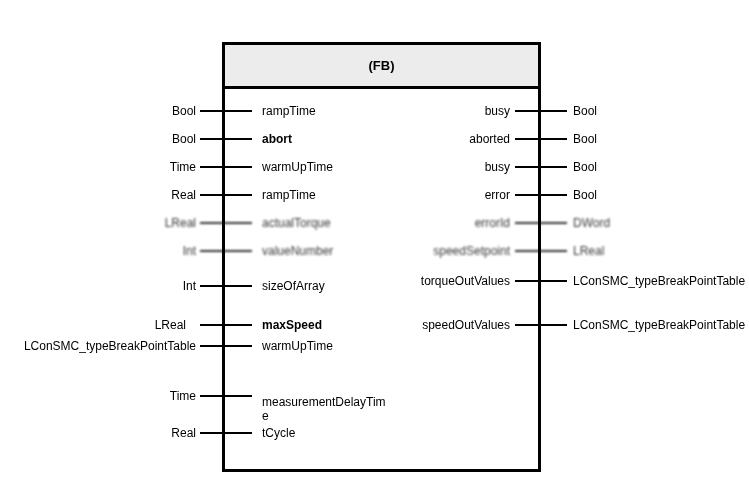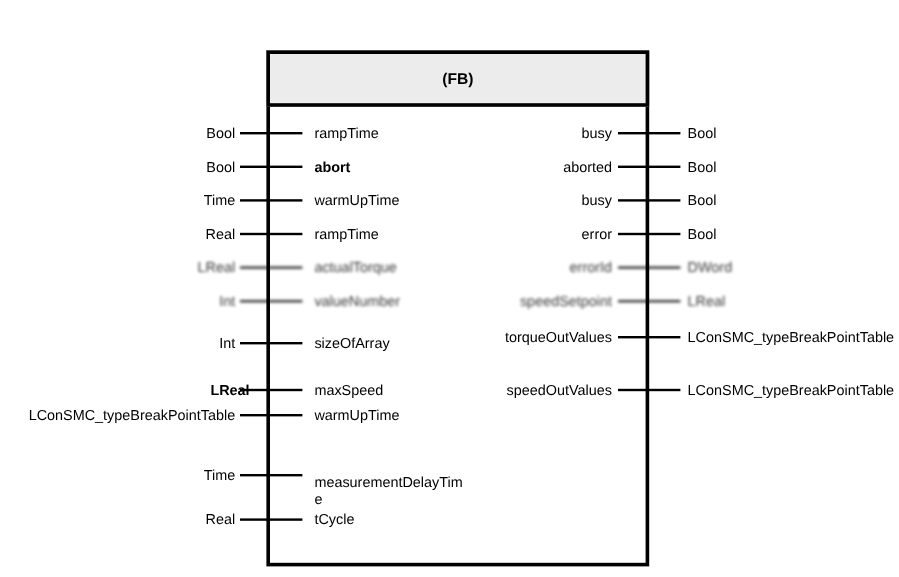--- a/index.html
+++ b/index.html
@@ -84,23 +84,23 @@
       <div class="pin-label t-left" style="left: 262px; width: 130px; top: 195px;">rampTime</div>
       <div class="pin-label t-right smear" style="left: 14px; width: 182px; top: 223px;">LReal</div>
       <div class="pin-line smear" style="left: 200px; width: 52px; top: 222px;"></div>
       <div class="pin-label t-left smear" style="left: 262px; width: 130px; top: 223px;">actualTorque</div>
       <div class="pin-label t-right smear" style="left: 14px; width: 182px; top: 251px;">Int</div>
       <div class="pin-line smear" style="left: 200px; width: 52px; top: 250px;"></div>
       <div class="pin-label t-left smear" style="left: 262px; width: 130px; top: 251px;">valueNumber</div>
       <div class="pin-label t-right" style="left: 14px; width: 182px; top: 286px;">Int</div>
       <div class="pin-line" style="left: 200px; width: 52px; top: 285px;"></div>
       <div class="pin-label t-left" style="left: 262px; width: 130px; top: 286px;">sizeOfArray</div>
-      <div class="pin-label t-right" style="left: 26px; width: 182px; top: 325px; font-weight: bold;">LReal</div>
+      <div class="pin-label t-right" style="left: 4px; width: 182px; top: 325px;">LReal</div>
       <div class="pin-line" style="left: 200px; width: 52px; top: 324px;"></div>
-      <div class="pin-label t-left" style="left: 262px; width: 130px; top: 325px;">maxSpeed</div>
+      <div class="pin-label t-left" style="left: 262px; width: 130px; top: 325px; font-weight: bold;">maxSpeed</div>
       <div class="pin-label t-right" style="left: 14px; width: 182px; top: 346px;">LConSMC_typeBreakPointTable</div>
       <div class="pin-line" style="left: 200px; width: 52px; top: 345px;"></div>
       <div class="pin-label t-left" style="left: 262px; width: 130px; top: 346px;">warmUpTime</div>
       <div class="pin-label t-right" style="left: 14px; width: 182px; top: 396px;">Time</div>
       <div class="pin-line" style="left: 200px; width: 52px; top: 395px;"></div>
       <div class="pin-label t-left" style="left: 262px; width: 130px; top: 409px;">measurementDelayTime</div>
       <div class="pin-label t-right" style="left: 14px; width: 182px; top: 433px;">Real</div>
       <div class="pin-line" style="left: 200px; width: 52px; top: 432px;"></div>
       <div class="pin-label t-left" style="left: 262px; width: 130px; top: 433px;">tCycle</div>
       <div class="pin-label t-right" style="left: 418px; width: 92px; top: 111px;">busy</div>

